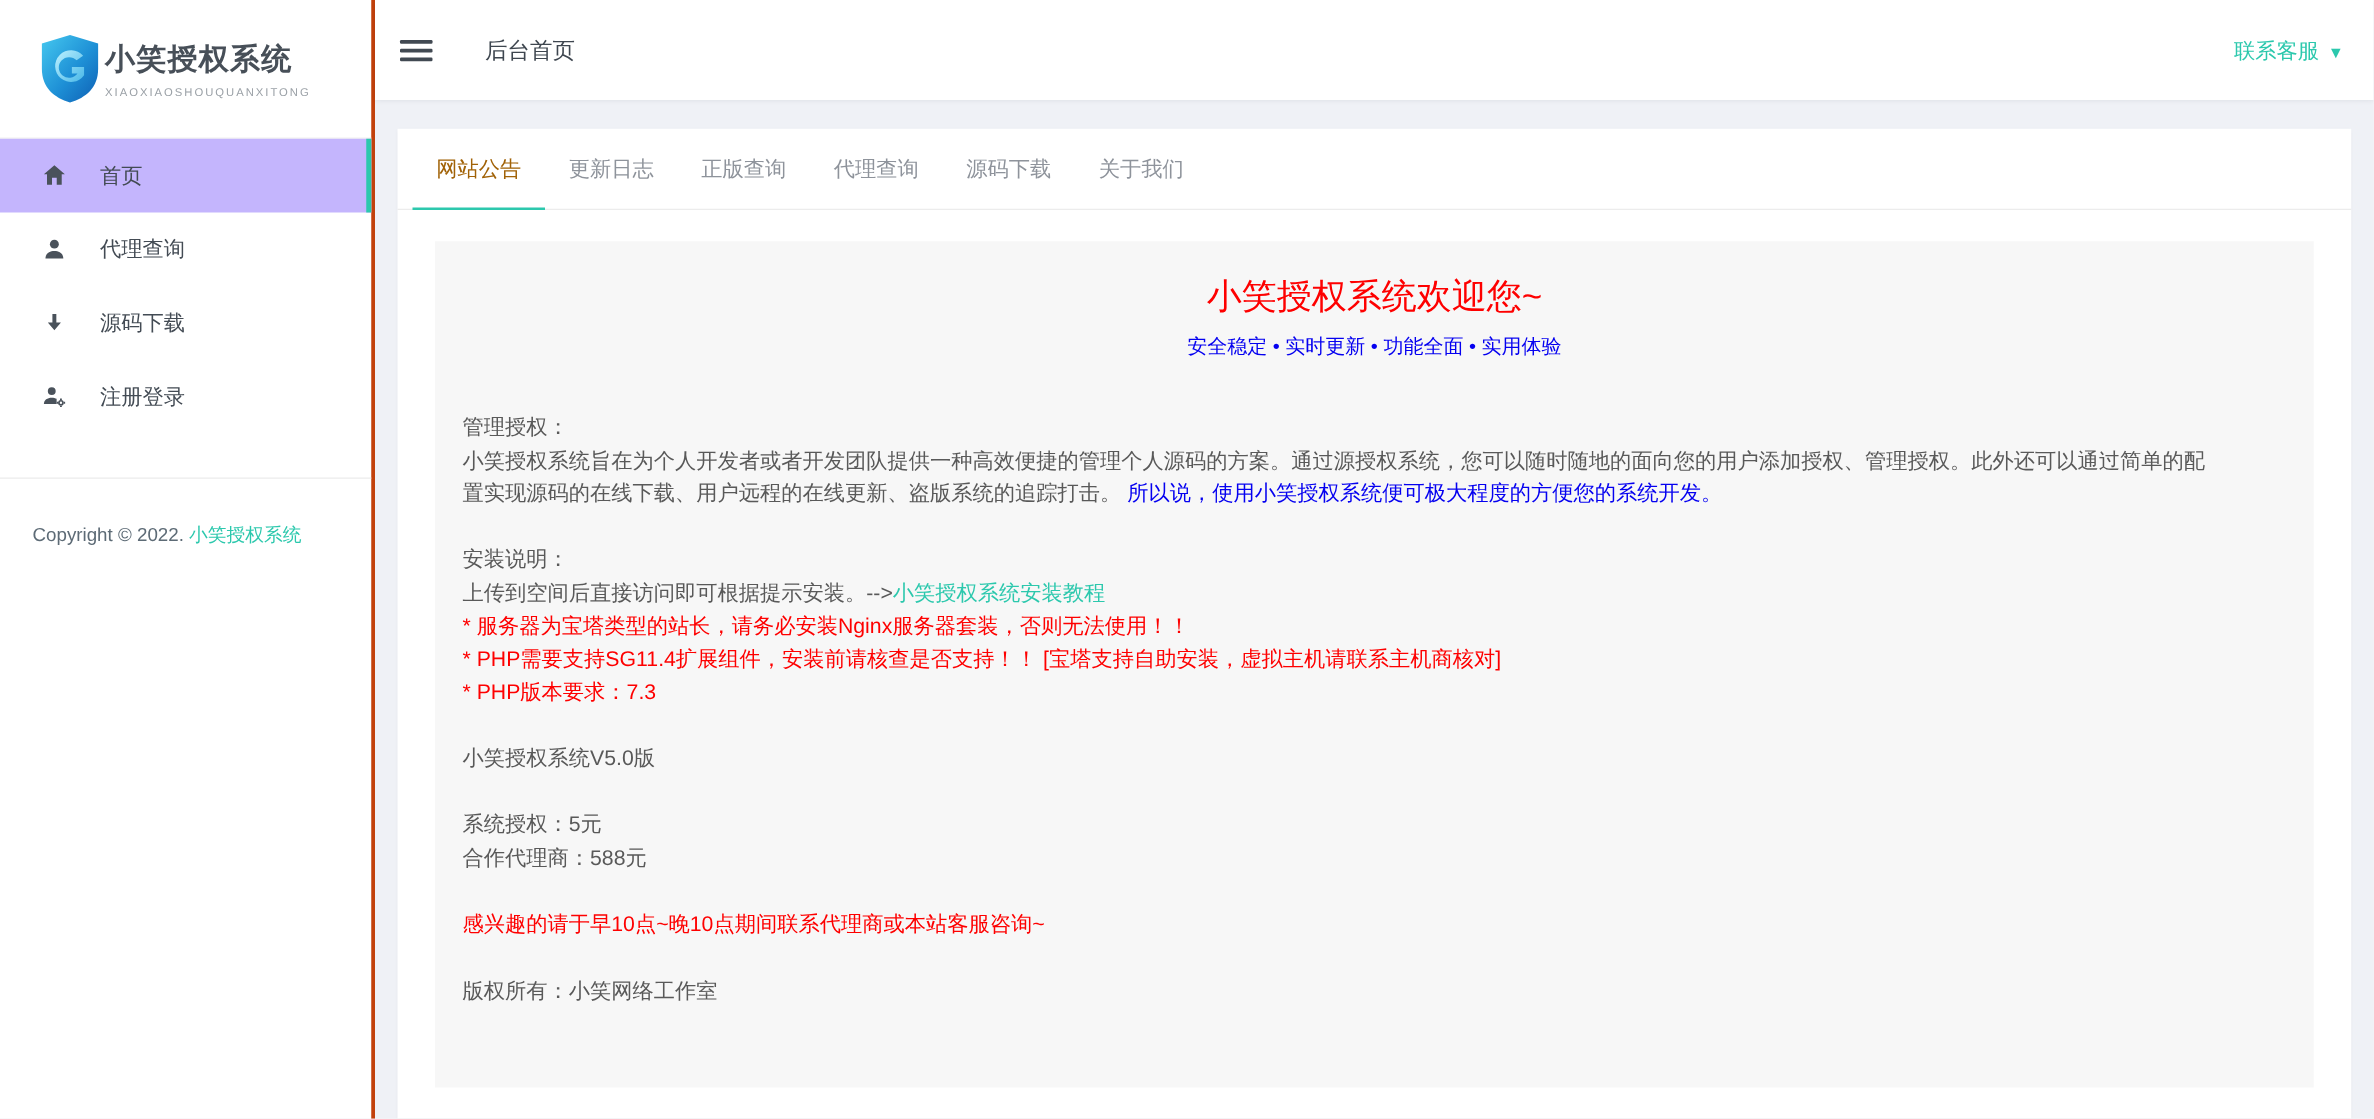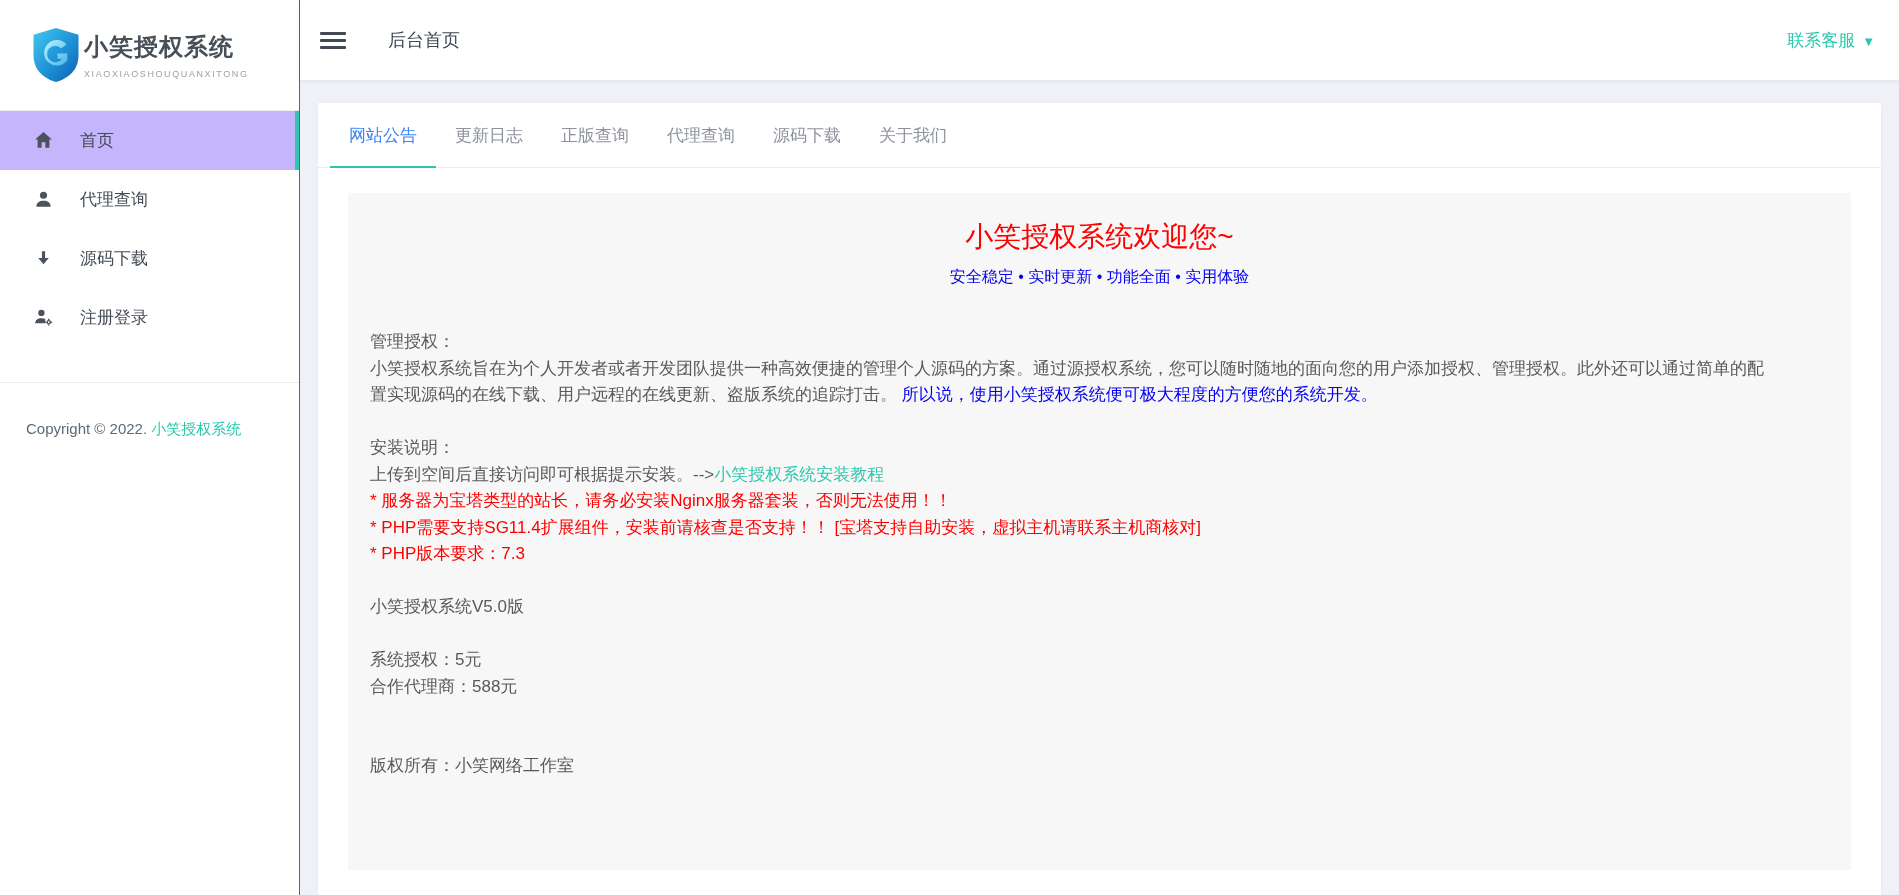--- a/index.html
+++ b/index.html
@@ -8,21 +8,21 @@
     font-family:"Liberation Sans","DejaVu Sans",sans-serif;
     background:#eff1f6;
     color:#3f4750;
   }
   .layout { display:flex; width:1899px; height:895px; }
 
   
   .sidebar {
     width:300px; min-width:300px; height:100%;
     background:#ffffff;
-    border-right:1px solid #c2410c;
+    border-right:3px solid #c2410c;
     display:flex; flex-direction:column;
   }
   .brand {
     height:111px;
     border-bottom:1px solid #efefef;
     display:flex; align-items:center;
     padding-left:32px;
   }
   .brand svg.shield { width:48px; height:58px; }
   .brand-text { margin-left:4px; }
@@ -72,21 +72,21 @@
     box-shadow:0 1px 3px rgba(0,0,0,.05);
   }
   .tabs {
     display:flex; height:65px; align-items:stretch;
     padding:0 12px; border-bottom:1px solid #ececec;
   }
   .tab {
     padding:0 19px; display:flex; align-items:center;
     font-size:17px; color:#8e939b; cursor:pointer; position:relative;
   }
-  .tab.active { color:#3b82f6; }
+  .tab.active { color:#a16207; }
   .tab.active::after {
     content:""; position:absolute; left:0; right:0; bottom:-1px; height:2px;
     background:var(--accent);
   }
 
   .announce-box {
     margin:25px 30px 0 30px;
     height:677px;
     background:#f7f7f7;
     padding:25px 22px 0 22px;
@@ -218,20 +218,21 @@
               <div class="ann-line"><span class="c-gray">上传到空间后直接访问即可根据提示安装。--&gt;</span><span class="c-link">小笑授权系统安装教程</span></div>
               <div class="ann-line"><span class="c-red">* 服务器为宝塔类型的站长，请务必安装Nginx服务器套装，否则无法使用！！</span></div>
               <div class="ann-line"><span class="c-red">* PHP需要支持SG11.4扩展组件，安装前请核查是否支持！！ [宝塔支持自助安装，虚拟主机请联系主机商核对]</span></div>
               <div class="ann-line"><span class="c-red">* PHP版本要求：7.3</span></div>
               <div class="ann-line">&nbsp;</div>
               <div class="ann-line"><span class="c-gray">小笑授权系统V5.0版</span></div>
               <div class="ann-line">&nbsp;</div>
               <div class="ann-line"><span class="c-gray">系统授权：5元</span></div>
               <div class="ann-line"><span class="c-gray">合作代理商：588元</span></div>
               <div class="ann-line">&nbsp;</div>
+              <div class="ann-line"><span class="c-red">感兴趣的请于早10点~晚10点期间联系代理商或本站客服咨询~</span></div>
               <div class="ann-line">&nbsp;</div>
               <div class="ann-line"><span class="c-gray">版权所有：小笑网络工作室</span></div>
             </div>
         </div>
       </div>
     </div>
   </div>
 
 </div>
 

